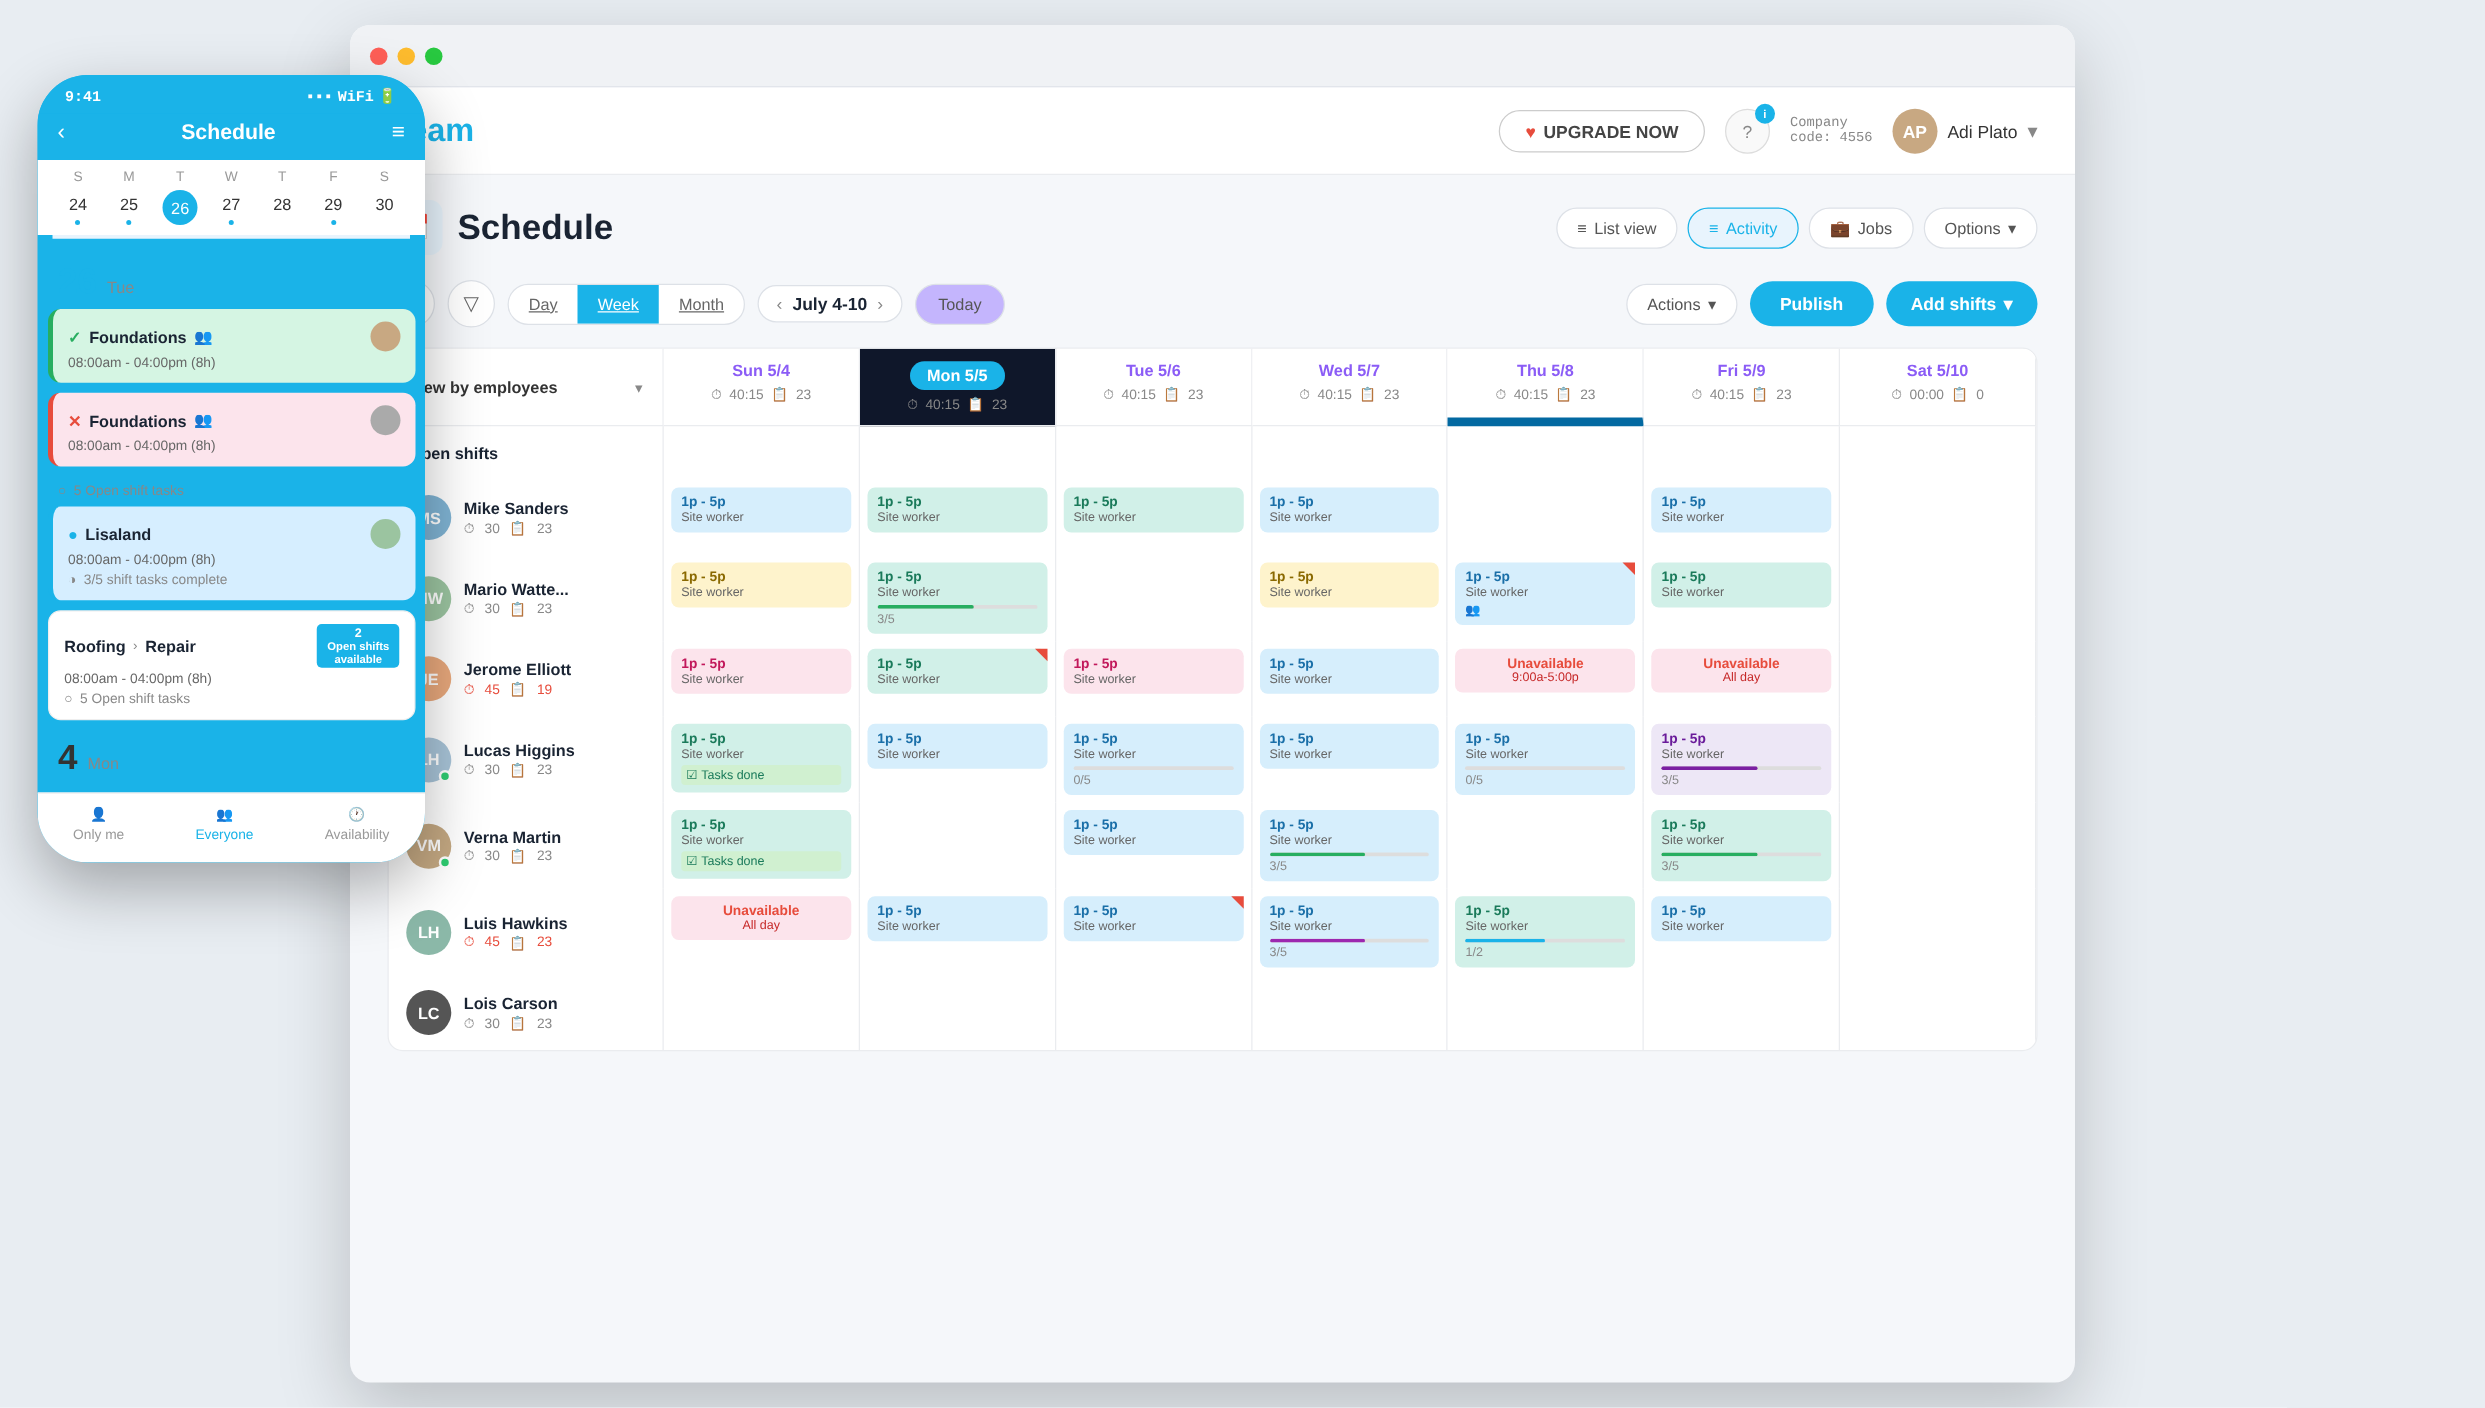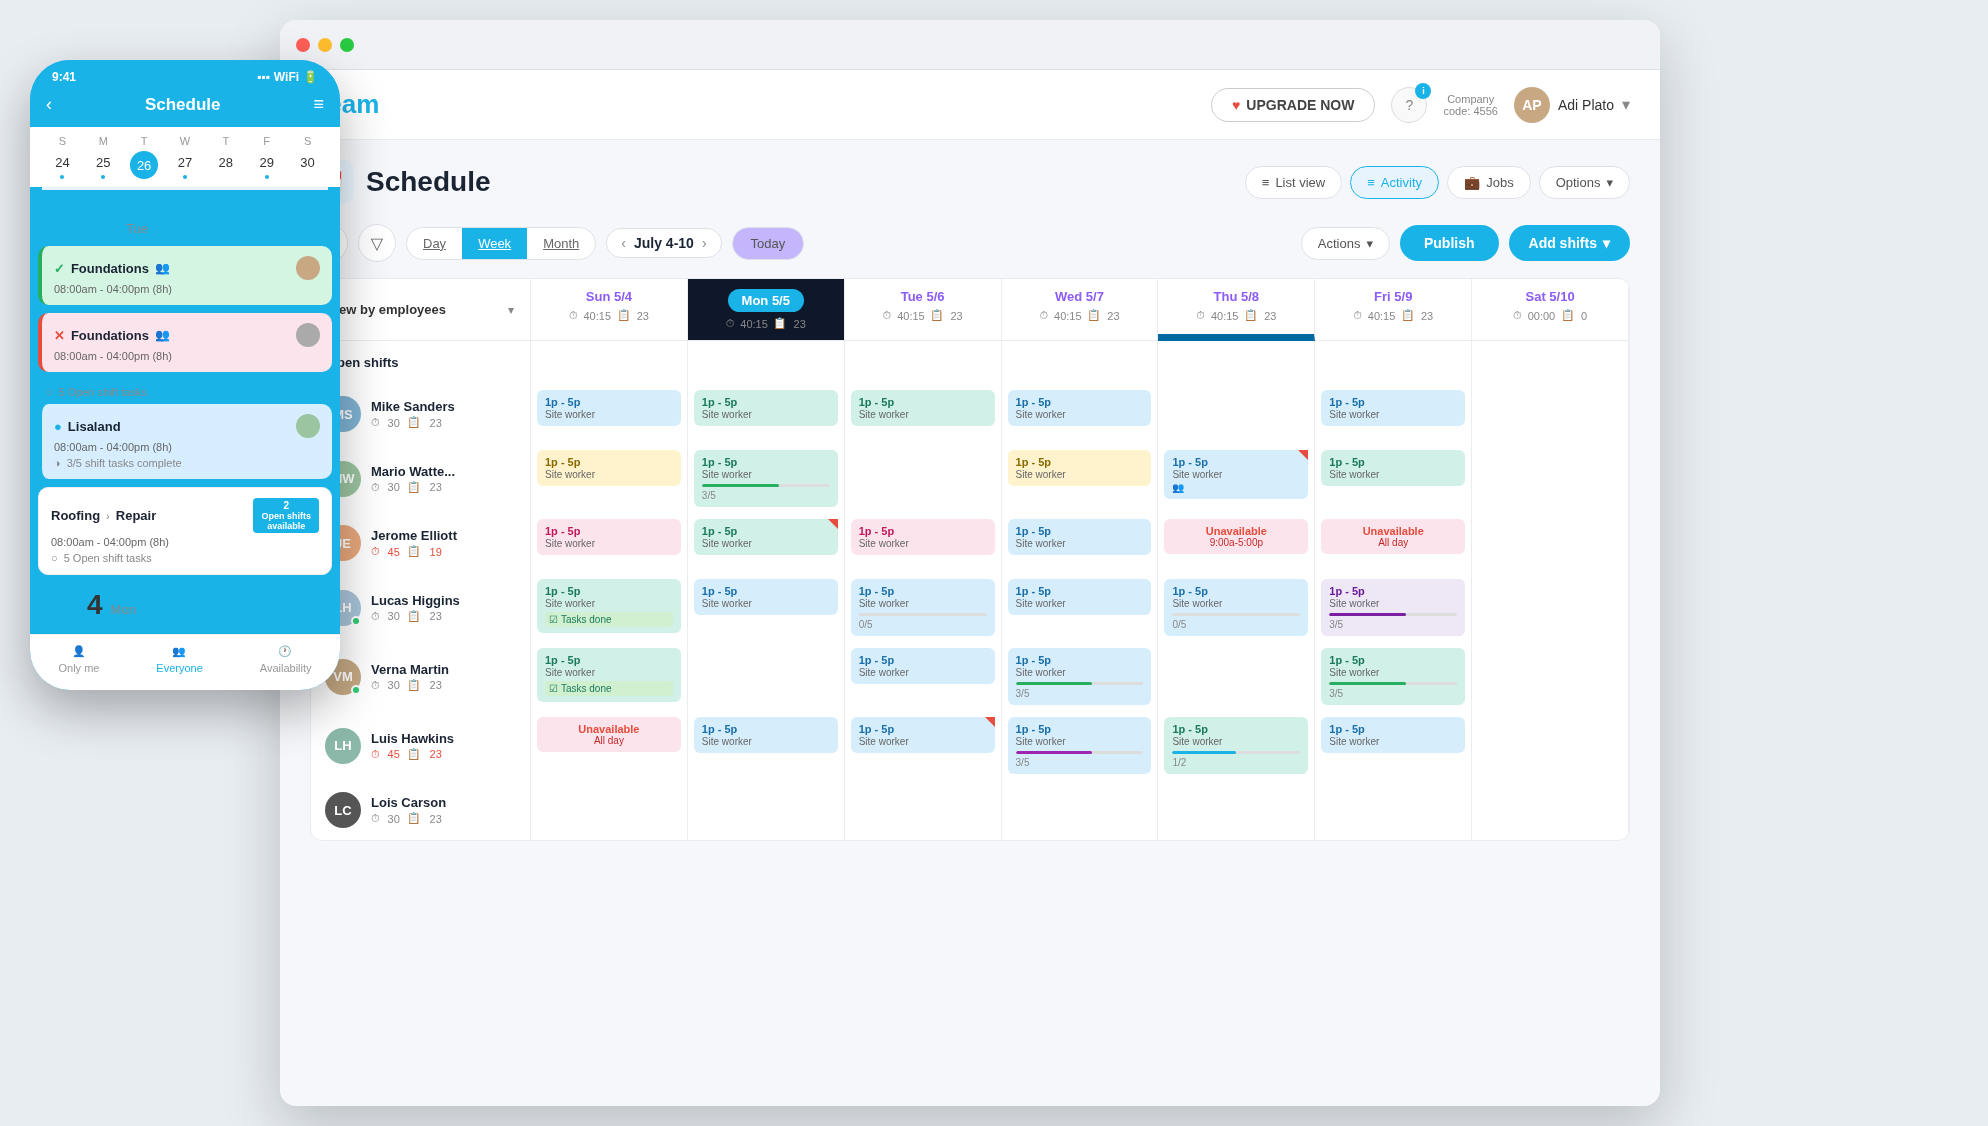--- a/index.html
+++ b/index.html
@@ -77,23 +77,24 @@
       font-weight: 600;
       color: #444;
       cursor: pointer;
       display: flex;
       align-items: center;
       gap: 6px;
     }
     .upgrade-btn .heart { color: #e74c3c; }
 
     .company-code {
-      text-align: center;
+      text-align: left;
       font-size: 11px;
       color: #888;
+      font-family: Liberation Mono, monospace;
     }
 
     .user-avatar-area {
       display: flex;
       align-items: center;
       gap: 8px;
       cursor: pointer;
     }
     .user-avatar {
       width: 36px; height: 36px;
@@ -510,20 +511,21 @@
 
     .phone-status-bar {
       background: #1ab3e8;
       color: #fff;
       display: flex;
       justify-content: space-between;
       align-items: flex-end;
       padding: 10px 22px 6px;
       font-size: 12px;
       font-weight: 600;
+      font-family: Liberation Mono, monospace;
     }
 
     .phone-header {
       background: #1ab3e8;
       display: flex;
       align-items: center;
       justify-content: space-between;
       padding: 4px 16px 12px;
       color: #fff;
     }
@@ -579,21 +581,20 @@
     
     .phone-shifts {
       padding: 8px;
     }
 
     .phone-date-label {
       display: flex;
       align-items: baseline;
       gap: 8px;
       padding: 6px 8px;
-      margin-left: 41px;
     }
     .phone-date-num {
       font-size: 28px;
       font-weight: 700;
       color: #1ab3e8;
     }
     .phone-date-day {
       font-size: 13px;
       color: #888;
     }

